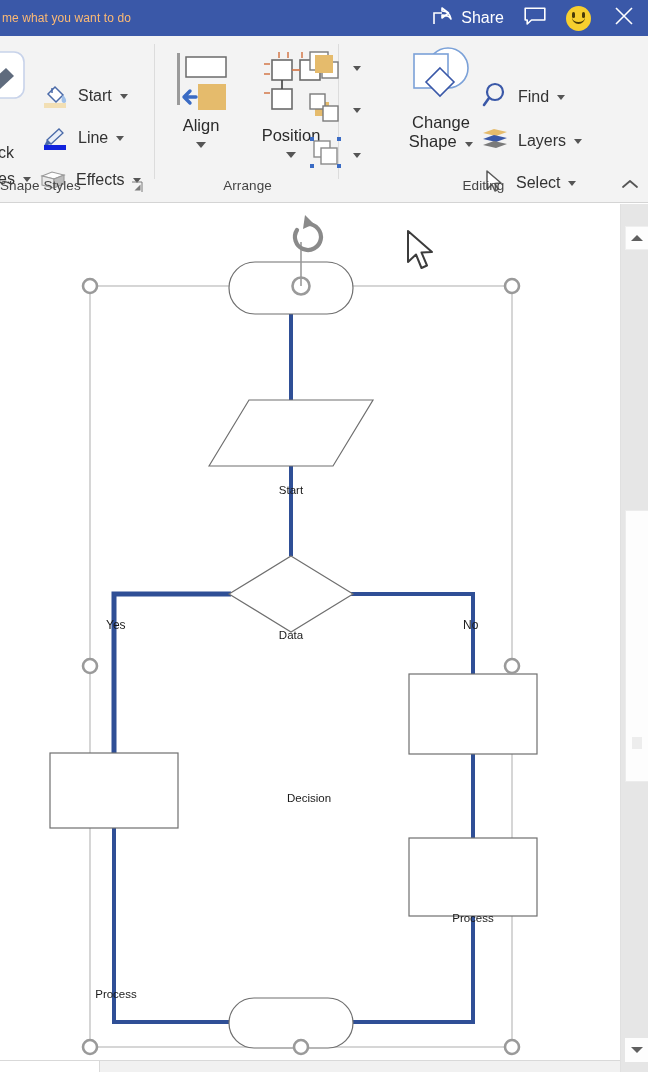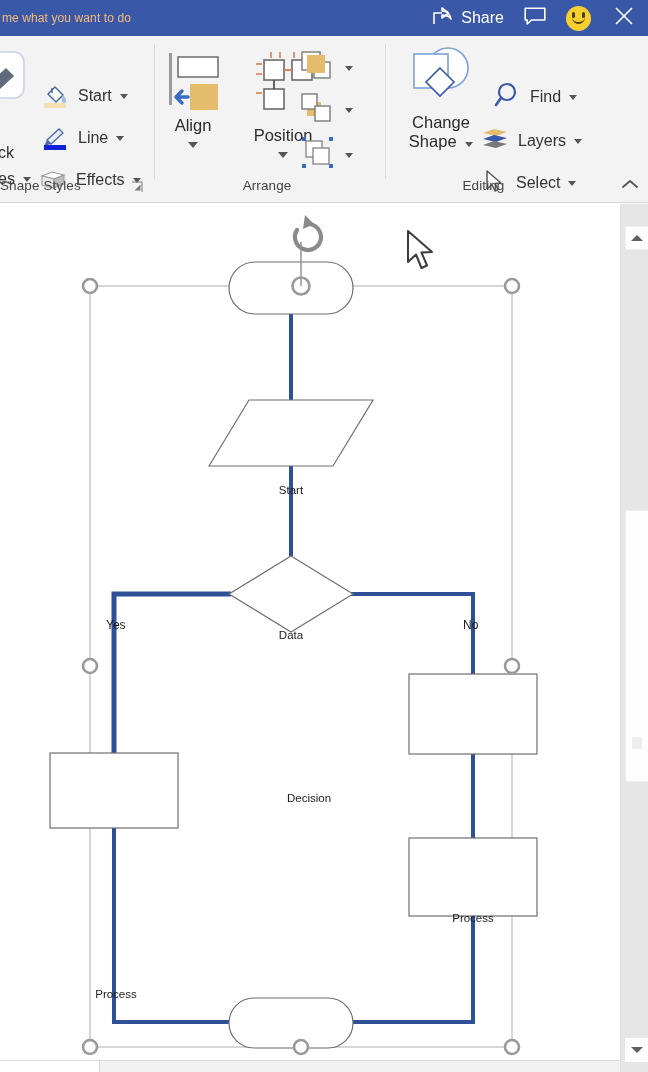--- a/index.html
+++ b/index.html
@@ -72,21 +72,21 @@
     position:absolute; display:flex; align-items:center; gap:8px;
     font-size:16px; color:#333; white-space:nowrap; cursor:default;
   }
   .caret{
     width:0;height:0;border-left:4.5px solid transparent;border-right:4.5px solid transparent;
     border-top:5px solid #555; display:inline-block;
   }
   .caret.lg{ border-left-width:5px;border-right-width:5px;border-top-width:6px; }
 
   
-  #g-arrange{ left:148px; width:238px; }
+  #g-arrange{ left:156px; width:183px; }
   
   #g-editing{ left:386px; width:215px; }
 
   .bigbtn{
     position:absolute; display:flex; flex-direction:column; align-items:center;
     cursor:default;
   }
   .bigbtn .bl{ font-size:16.5px; color:#2b2b2b; line-height:19px; text-align:center; }
 
   .collapse-ribbon{
@@ -333,21 +333,21 @@
             <path d="M34 22 L48 36 L34 50 L20 36 Z" fill="#fff" stroke="#3a58a8" stroke-width="1.6"></path>
           </svg>
         </span>
 
         <span class="bl" style="margin-top:1px;">
           <span id="cs-l1">Change</span><br><span id="cs-l2">Shape</span>
           <i class="caret" style="margin-left:4px;"></i>
         </span>
       </div>
 
-      <div class="mini-item" style="left:108px; top:46px;text-align:right;">
+      <div class="mini-item" style="left:96px; top:46px;text-align:right;">
         <span>
           <svg width="28" height="26" viewBox="0 0 28 26">
             <circle cx="13" cy="10" r="8" fill="none" stroke="#3a58a8" stroke-width="2.2"></circle>
             <path d="M7 16 L2 23" stroke="#3a58a8" stroke-width="2.6" stroke-linecap="round"></path>
           </svg>
         </span>
         <span>Find</span>
         <i class="caret"></i>
       </div>
 

